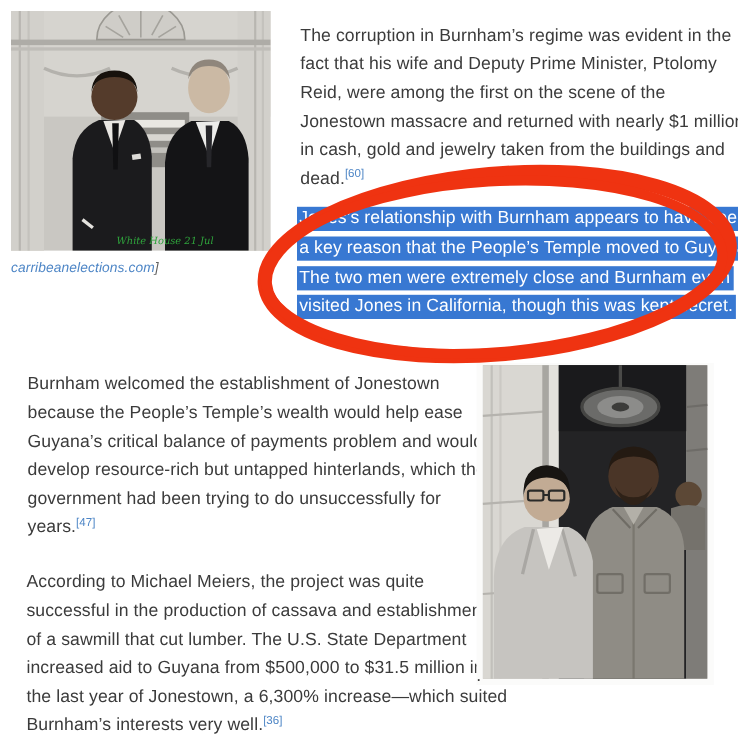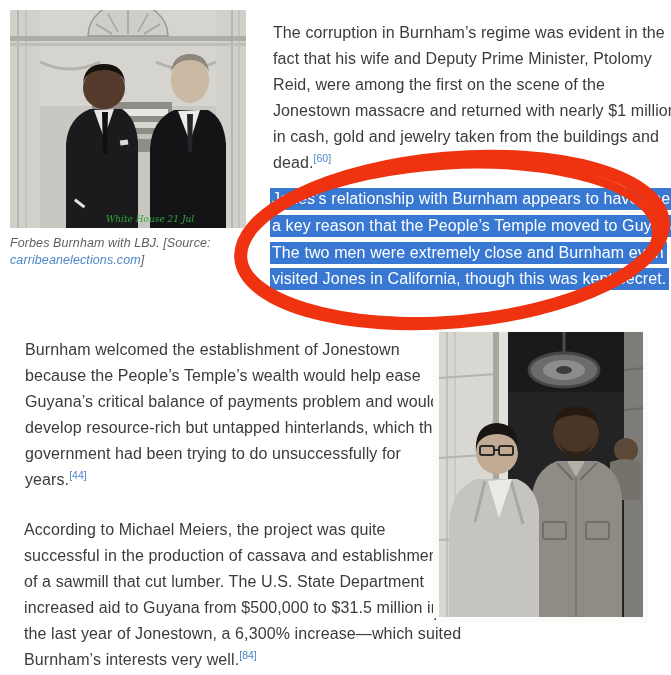--- a/index.html
+++ b/index.html
@@ -87,48 +87,47 @@
       <path d="M140,218 L140,138 Q142,110 164,100 L198,100 Q214,108 216,134 L216,218 Z" fill="#141416"></path>
       <path d="M168,101 L180,132 L190,100 Z" fill="#ececea"></path>
       <path d="M177,104 L183,104 L182,142 L178,142 Z" fill="#26262a"></path>
       <ellipse cx="180" cy="70" rx="19" ry="23" fill="#cbb9a4"></ellipse>
       <path d="M161,62 Q163,44 180,44 Q197,44 199,62 Q194,50 180,50 Q166,50 161,62 Z" fill="#8f867c"></path>
 
       <text x="96" y="212" font-size="9" font-style="italic" font-family="'DejaVu Serif',serif" fill="#2fa43c">White House 21 Jul</text>
     </svg>
   </figure>
 
-  <div class="caption" id="cap-lbj"><span>Forbes Burnham with LBJ. [Source:
-</span><a>carribeanelections.com</a><span>]</span></div>
+  <div class="caption" id="cap-lbj"><a>carribeanelections.com</a><span>]</span></div>
 
   <p class="para" id="para-corruption"><span>The corruption in Burnham’s regime was evident in the
 fact that his wife and Deputy Prime Minister, Ptolomy
 Reid, were among the first on the scene of the
 Jonestown massacre and returned with nearly $1 million
 in cash, gold and jewelry taken from the buildings and
 dead.</span><a class="ref">[60]</a></p>
 
   <div class="highlight-wrap" id="para-highlight"><span>Jones’s relationship with Burnham appears to have been
 a key reason that the People’s Temple moved to Guyana.
 The two men were extremely close and Burnham even
 visited Jones in California, though this was kept secret.</span></div>
 
   <p class="para" id="para-welcomed"><span>Burnham welcomed the establishment of Jonestown
 because the People’s Temple’s wealth would help ease
 Guyana’s critical balance of payments problem and would
 develop resource-rich but untapped hinterlands, which the
 government had been trying to do unsuccessfully for
-years.</span><a class="ref">[44]</a></p>
+years.</span><a class="ref">[47]</a></p>
 
   <p class="para" id="para-meiers"><span>According to Michael Meiers, the project was quite
 successful in the production of cassava and establishment
 of a sawmill that cut lumber. The U.S. State Department
 increased aid to Guyana from $500,000 to $31.5 million in
 the last year of Jonestown, a 6,300% increase—which suited
-Burnham’s interests very well.</span><a class="ref">[84]</a></p>
+Burnham’s interests very well.</span><a class="ref">[36]</a></p>
 
   <figure id="fig-jones">
     <svg width="216" height="293" viewBox="0 0 216 293">
       <rect x="0" y="0" width="216" height="293" fill="#fbfbfa"></rect>
       <g>
         <rect x="6" y="2" width="204" height="285" fill="#bdbbb6"></rect>
 
         <rect x="6" y="2" width="60" height="285" fill="#d9d7d2"></rect>
         <line x1="14" y1="2" x2="14" y2="287" stroke="#c2c0bb" stroke-width="2"></line>
         <line x1="22" y1="2" x2="22" y2="287" stroke="#cbc9c4" stroke-width="2"></line>

